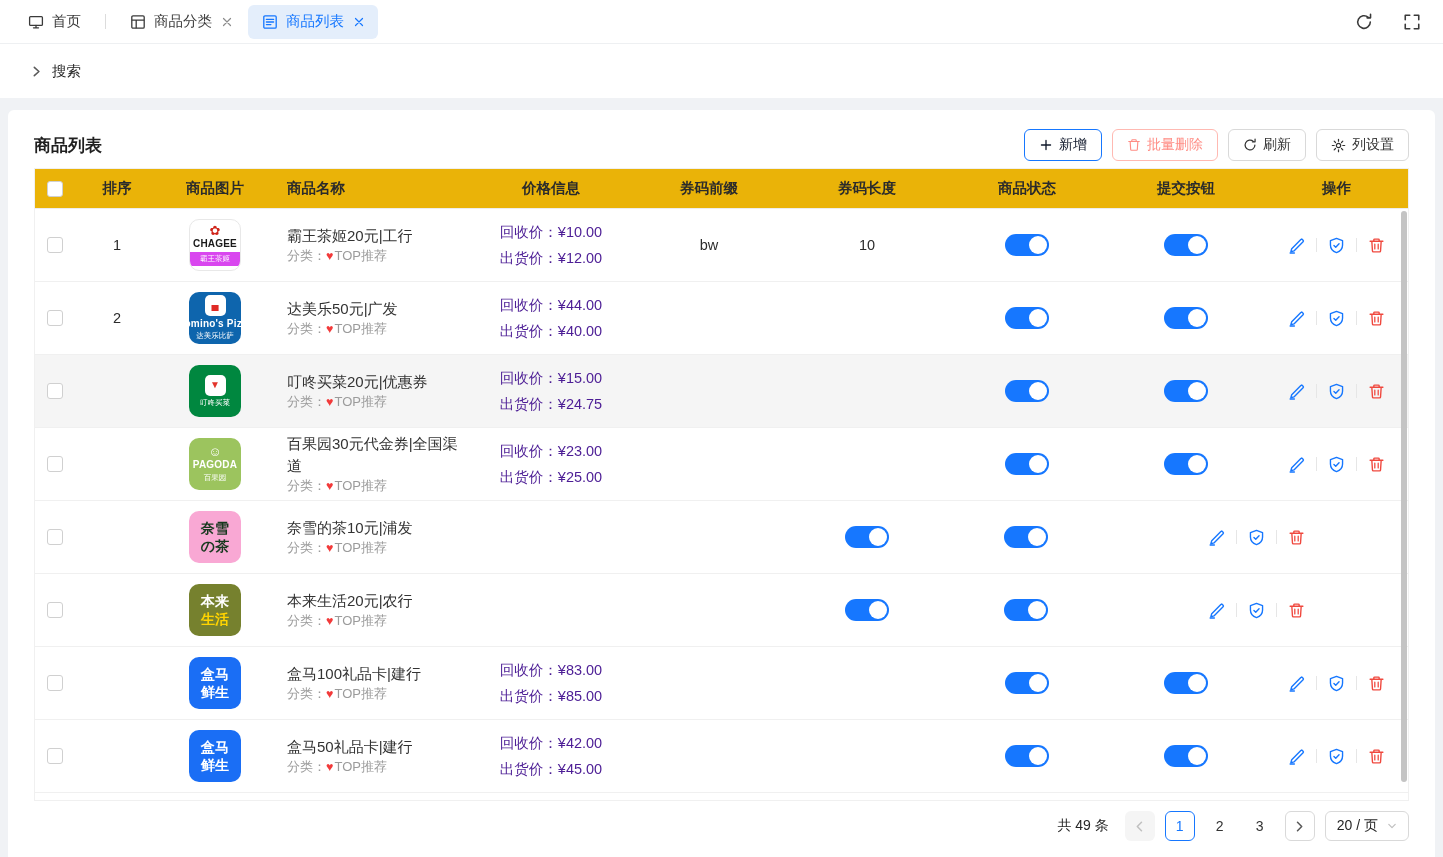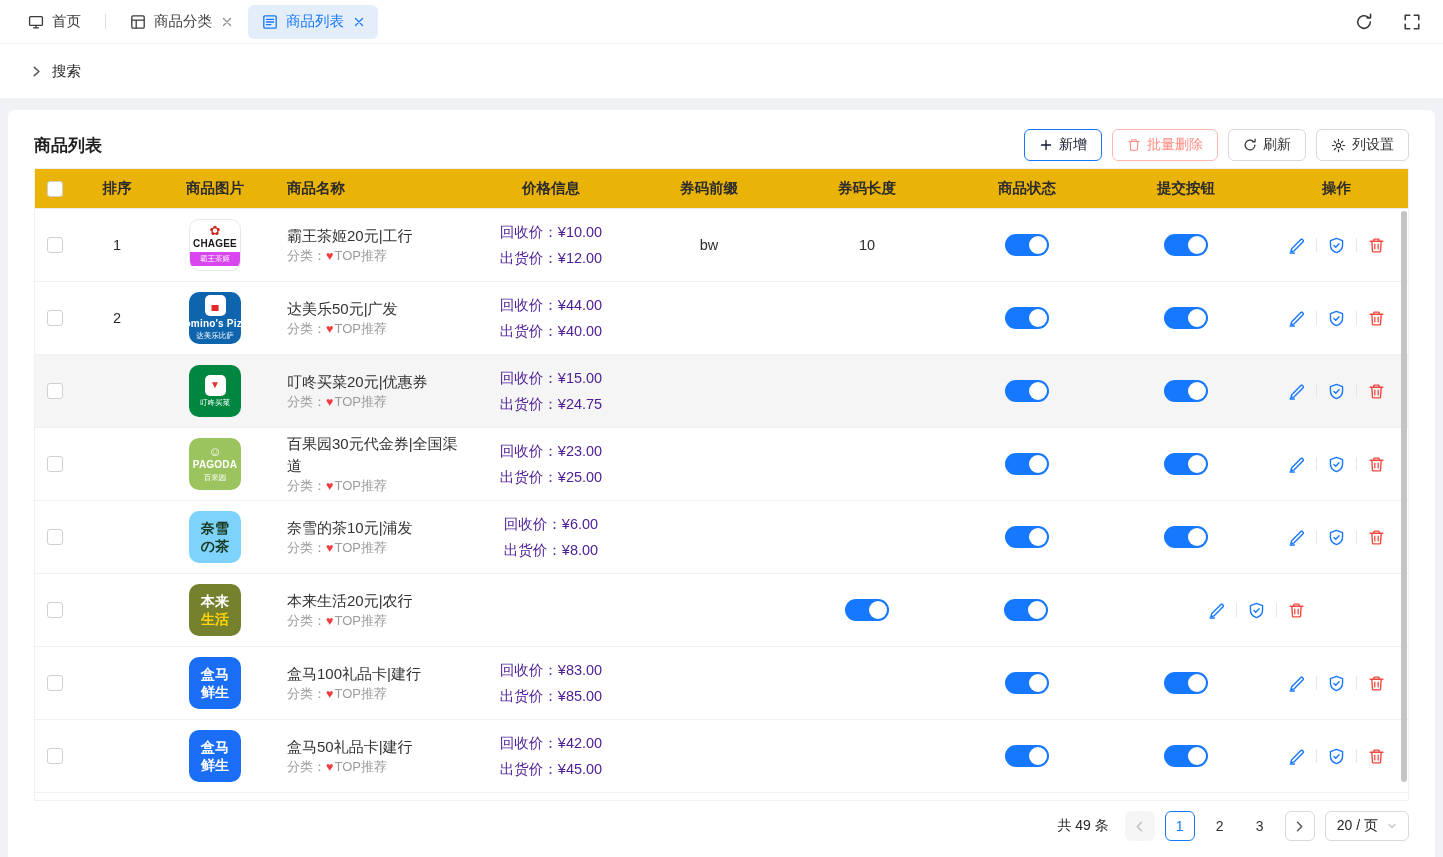--- a/index.html
+++ b/index.html
@@ -456,35 +456,29 @@
                 </svg>
       </span>
     </div>
   </div>
           <div class="trow">
     <div class="cell c-check">
               <span class="checkbox"></span>
             </div>
     <div class="cell c-sort"></div>
     <div class="cell c-img">
-      <div class="logo big" style="background: #7dd3fc;">
+      <div class="logo big" style="background: #f9a8d4;">
 
         <span class="logo-line1" style="color: rgb(23, 56, 30);">奈雪</span>
         <span class="logo-line2" style="color: rgb(23, 56, 30);">の茶</span>
       </div>
     </div>
     <div class="cell c-name">
       <div class="name-line">奈雪的茶10元|浦发</div>
       <div class="cat-line"><span>分类：</span><span class="heart">♥</span><span>TOP推荐</span></div>
-    </div>
-    <div class="cell c-price">
-      <div class="price-block">
-        <div class="price-line">回收价：¥6.00</div>
-        <div class="price-line">出货价：¥8.00</div>
-      </div>
     </div>
     <div class="cell c-prefix"></div>
     <div class="cell c-len"></div>
     <div class="cell c-status">
               <span class="toggle"></span>
             </div>
     <div class="cell c-submit">
               <span class="toggle"></span>
             </div>
     <div class="cell c-act">

